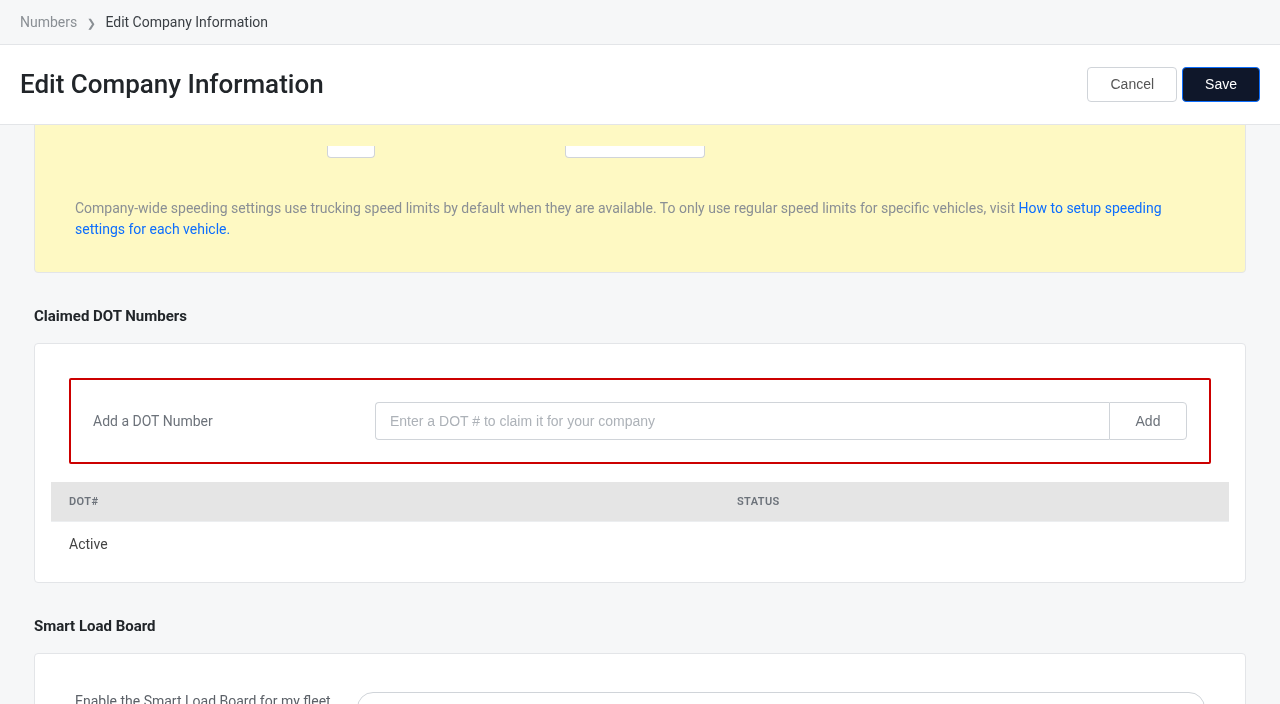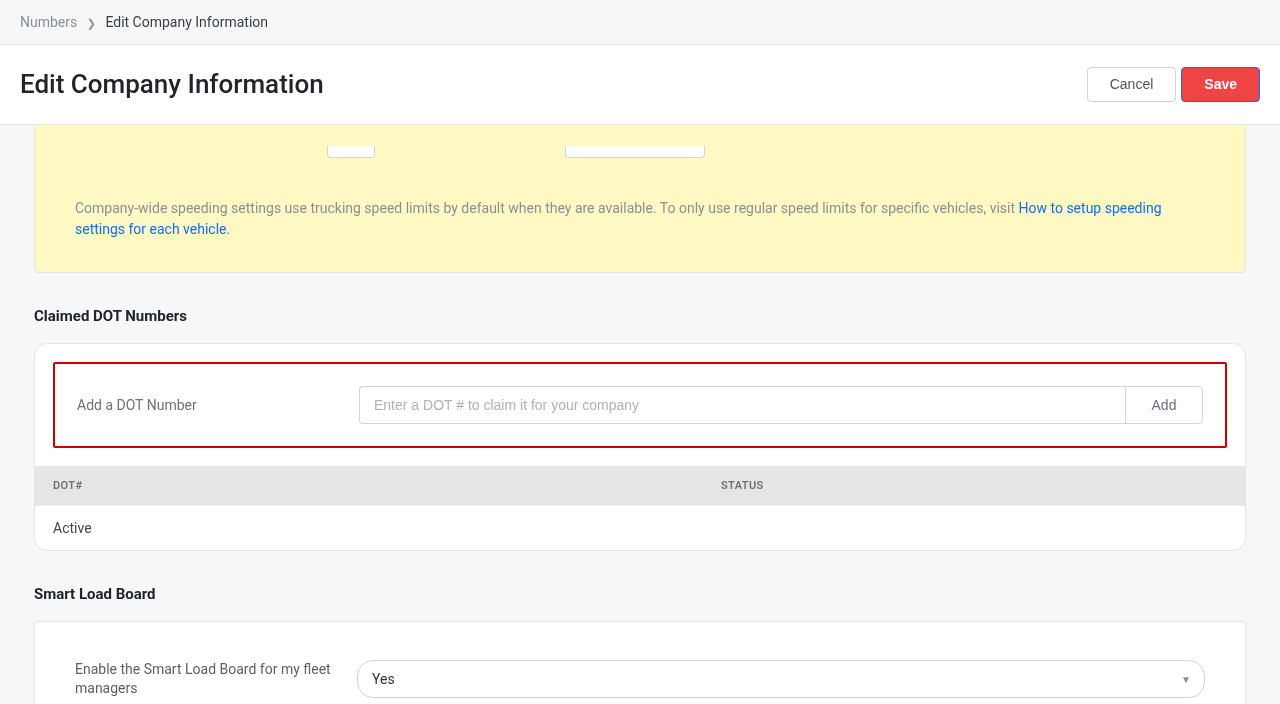--- a/index.html
+++ b/index.html
@@ -47,24 +47,23 @@
     cursor: pointer;
     border: 1px solid transparent;
     line-height: 1.2;
   }
   .btn-cancel {
     background: #fff;
     border: 1px solid #d0d4d9;
     color: #555;
   }
   .btn-save {
-    background: #ef4444;
+    background: #0f172a;
     border: 1px solid #0d6efd;
     color: #fff;
-    font-weight: bold;
   }
 
   
   .content {
     padding: 0 34px 40px 34px;
     height: calc(704px - 40px - 75px); 
     overflow: hidden;
   }
 
   
@@ -103,22 +102,22 @@
     font-size: 15px;
     font-weight: 700;
     color: #212529;
     margin: 34px 0 18px 0;
   }
 
   
   .dot-card {
     background: #fff;
     border: 1px solid #e3e5e8;
-    border-radius: 13px;
-    padding: 0;
+    border-radius: 4px;
+    padding: 16px;
   }
   .dot-add-wrap {
     padding: 18px 18px 18px 18px;
   }
   .dot-add-highlight {
     border: 2px solid #cc0000;
     border-radius: 2px;
     padding: 22px 22px;
     display: flex;
     align-items: center;

